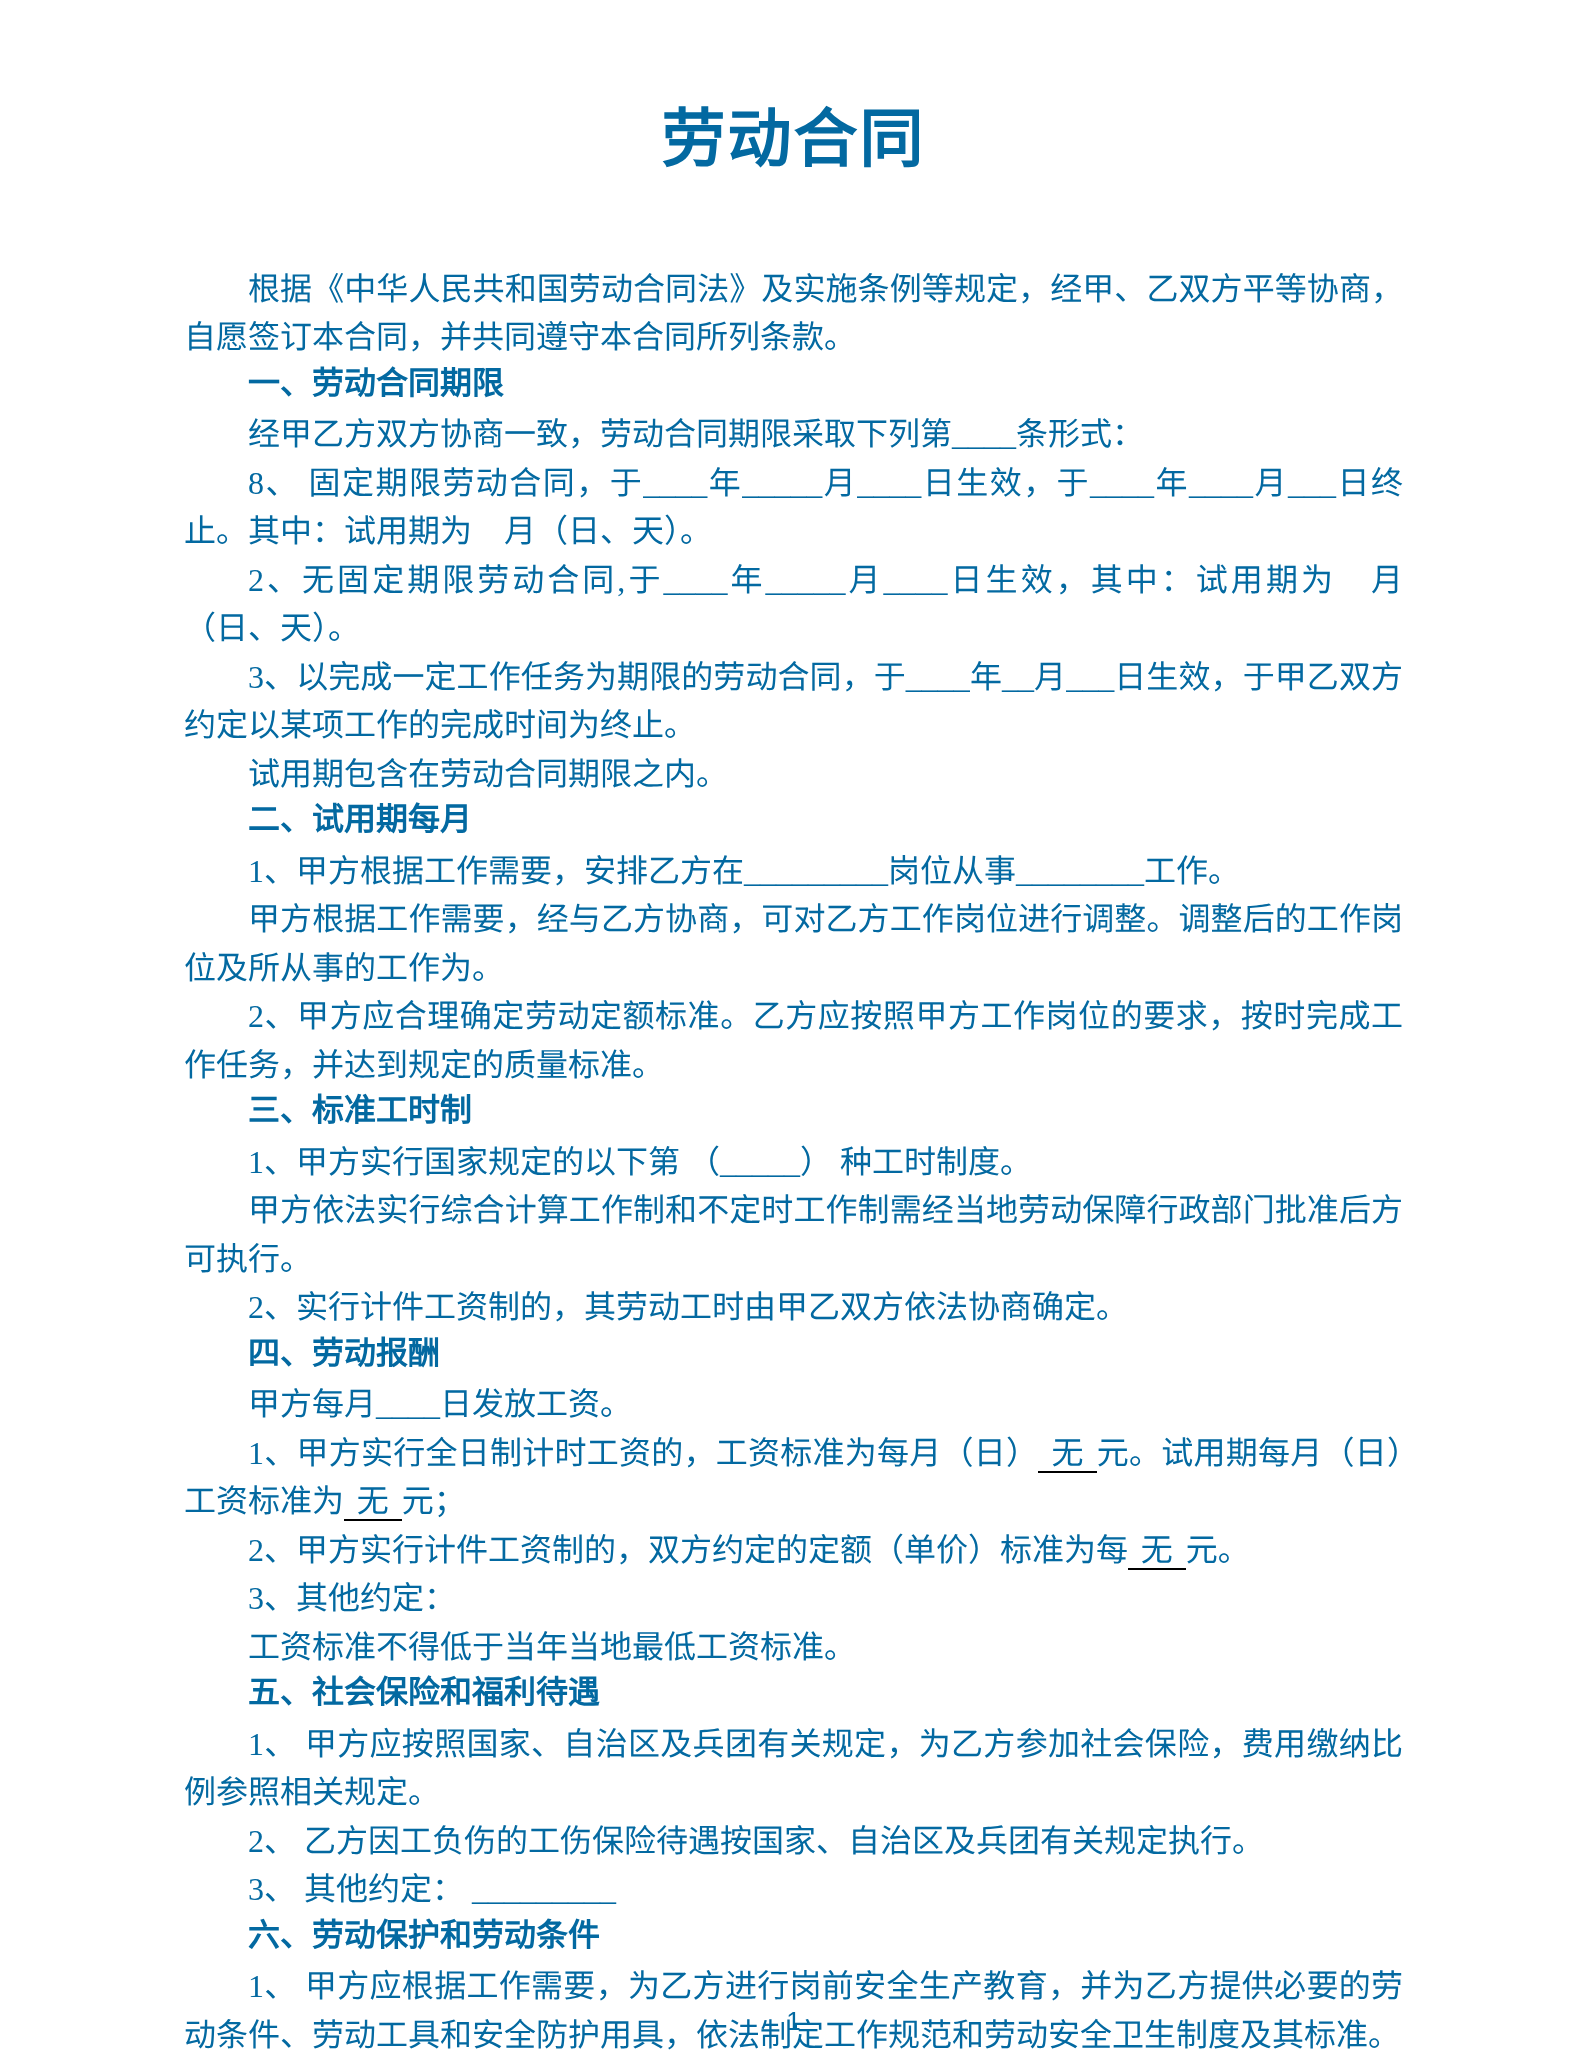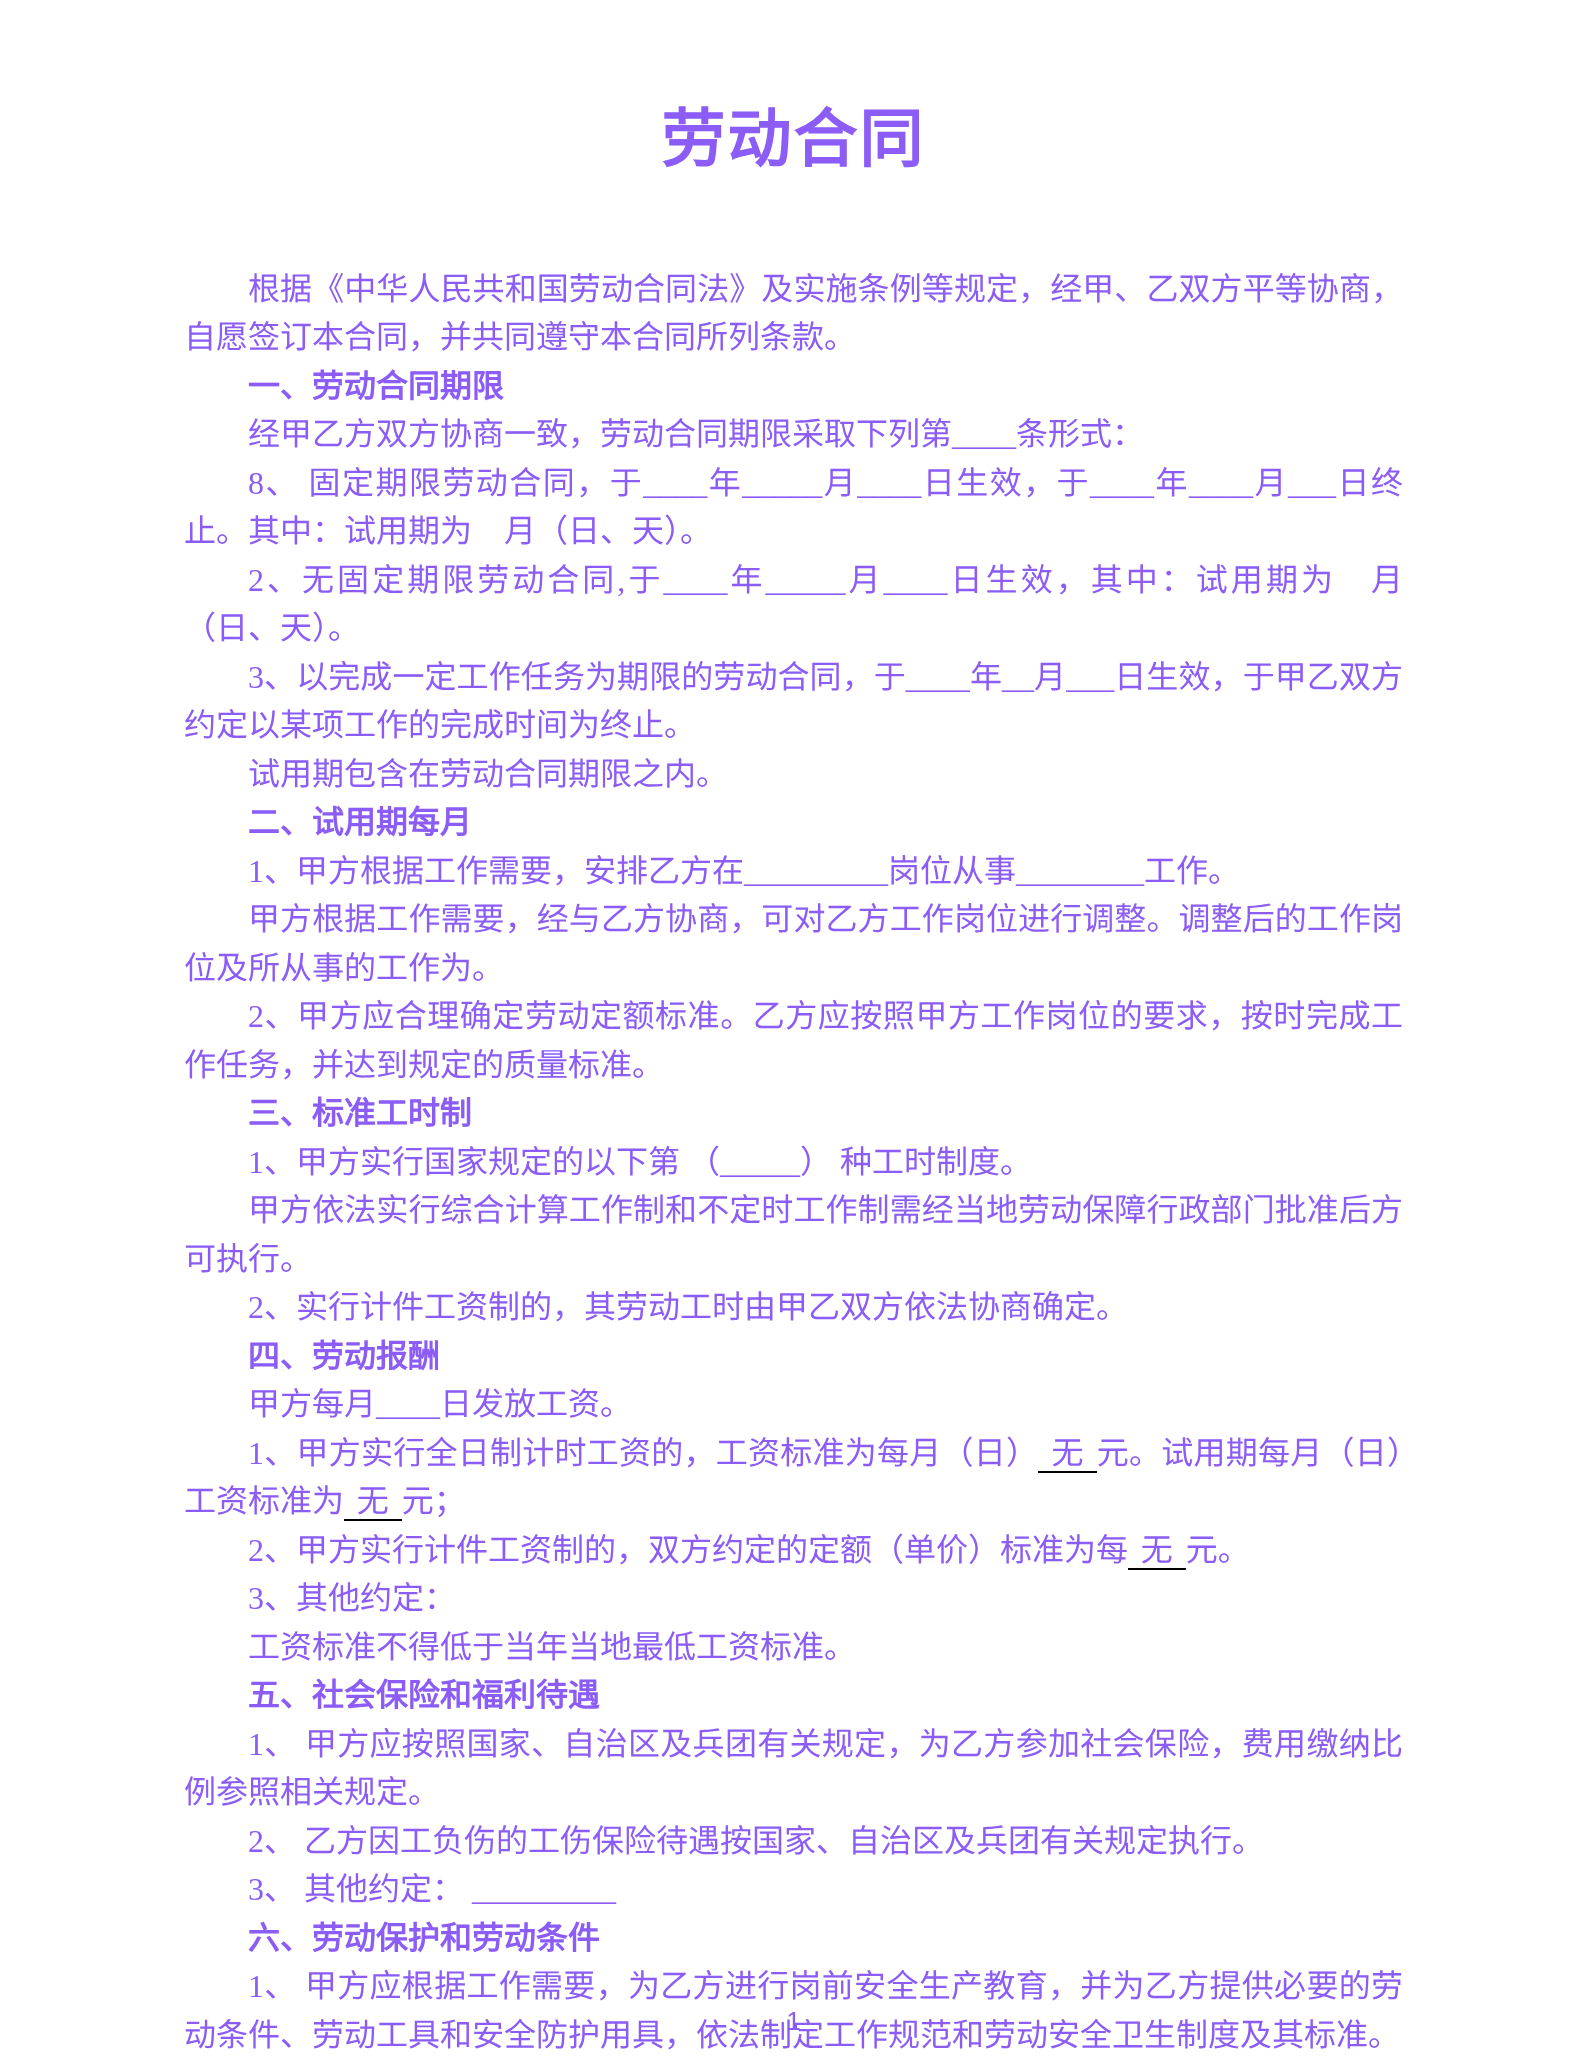--- a/index.html
+++ b/index.html
@@ -7,21 +7,21 @@
     margin: 0;
     padding: 0;
     background: #ffffff;
   }
   .page {
     position: relative;
     width: 1587px;
     height: 2065px;
     margin: 0 auto;
     background: #ffffff;
-    color: #8b5cf6;
+    color: #0369a1;
     font-family: "Liberation Serif", "DejaVu Serif", serif;
     box-sizing: border-box;
     padding: 88px 184px 0 184px;
     overflow: hidden;
   }
   .doc-title {
     text-align: center;
     font-size: 64px;
     font-weight: bold;
     line-height: 1.2;
@@ -38,21 +38,21 @@
   }
   .contract-body p.body {
     text-indent: 2em;
   }
   .contract-body p.body-noindent {
     text-indent: 0.15em;
   }
   .contract-body p.heading {
     text-indent: 2em;
     font-weight: bold;
-    font-family: Liberation Sans, sans-serif;
+    font-family: Liberation Mono, monospace;
   }
   .u {
     border-bottom: 2px solid #000;
     padding: 0 0.15em;
   }
   .page-footer {
     position: absolute;
     left: 0;
     right: 0;
     bottom: 28px;

